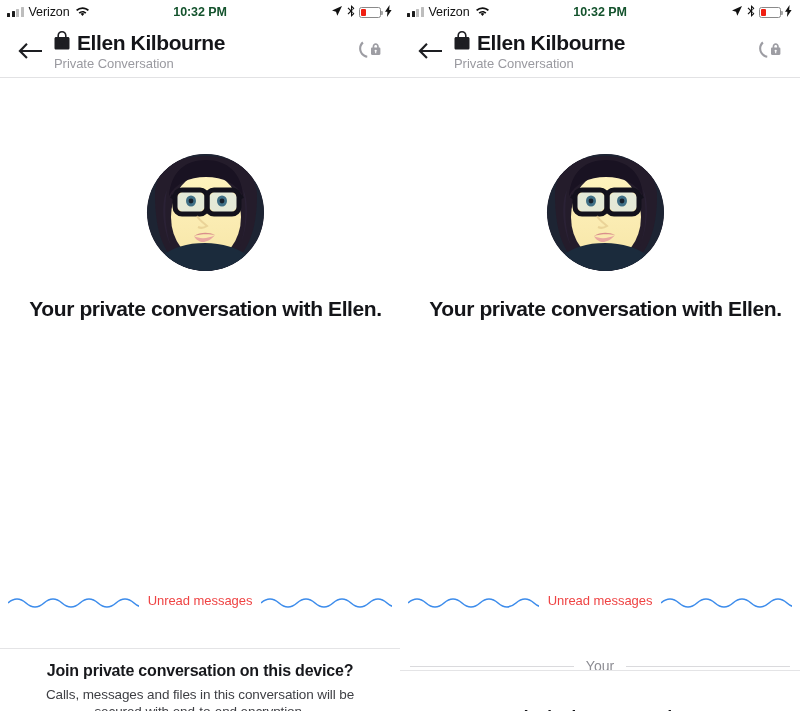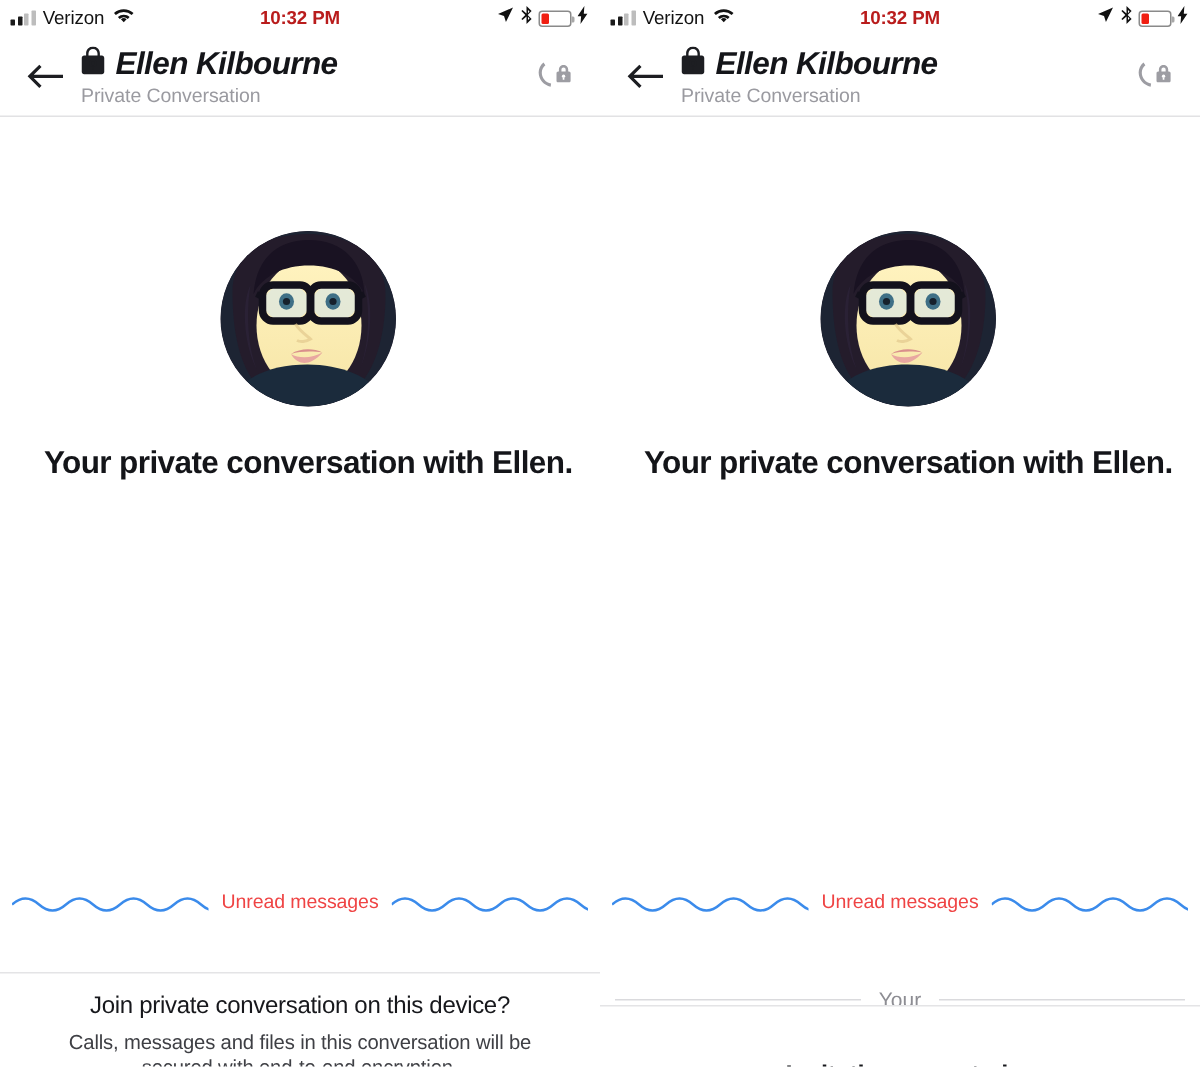--- a/index.html
+++ b/index.html
@@ -27,21 +27,21 @@
   .sb-left { display: flex; align-items: center; gap: 5px; }
   .bars { display: flex; align-items: flex-end; gap: 1.5px; height: 10px; }
   .bars i { width: 3px; background: #1b1b1b; border-radius: 0.5px; display: block; }
   .bars i:nth-child(1) { height: 4px; }
   .bars i:nth-child(2) { height: 6px; }
   .bars i:nth-child(3) { height: 8px; background: #bdbdbd; }
   .bars i:nth-child(4) { height: 10px; background: #bdbdbd; }
   .carrier { font-size: 12.5px; color: #111; letter-spacing: -0.1px; }
   .sb-time {
     position: absolute; left: 0; right: 0; text-align: center;
-    font-size: 12.5px; font-weight: bold; color: #b91c1c; letter-spacing: -0.1px;
+    font-size: 12.5px; font-weight: bold; color: #14532d; letter-spacing: -0.1px;
   }
   .sb-right {
     margin-left: auto; display: flex; align-items: center; gap: 4px;
     position: relative; z-index: 2;
   }
   .batt {
     width: 22px; height: 11px; border: 1px solid #8a8a8a;
     border-radius: 2.5px; position: relative; padding: 1px;
   }
   .batt::after {
@@ -52,21 +52,21 @@
 
   
   .header {
     height: 54px; flex: 0 0 54px;
     border-bottom: 1px solid #e2e2e4;
     display: flex; align-items: center;
     padding: 0 14px 0 10px;
   }
   .back-btn { width: 40px; display: flex; align-items: center; justify-content: center; flex: 0 0 40px; }
   .titleblock { flex: 1; display: flex; flex-direction: column; justify-content: center; margin-left: 4px; }
-  .title-row { display: flex; align-items: center; gap: 7px; font-style: italic; }
+  .title-row { display: flex; align-items: center; gap: 7px; }
   .conv-title { font-size: 21px; font-weight: bold; color: #141519; letter-spacing: -0.4px; }
   .conv-sub { font-size: 13px; color: #9a9aa0; margin-top: 1px; letter-spacing: -0.05px; }
   .call-btn { width: 34px; display: flex; align-items: center; justify-content: center; flex: 0 0 34px; }
 
   
   .body { flex: 1; position: relative; display: flex; flex-direction: column; padding-left: 11px; }
   .intro { padding-top: 76px; display: flex; flex-direction: column; align-items: center; }
   .avatar {
     width: 117px; height: 117px; border-radius: 50%;
     overflow: hidden; position: relative; background: #2a2535;
@@ -95,21 +95,21 @@
   .today-label { font-size: 14px; color: #8d8d93; padding: 0 12px; }
 
   
   .sheet {
     position: absolute; left: 0; right: 0; bottom: 0; top: 570px;
     background: #ffffff; border-top: 1px solid #e4e4e6;
     display: flex; flex-direction: column; align-items: center;
     padding: 12px 32px 0;
   }
   .sheet-title {
-    font-size: 16px; font-weight: normal; color: #17181c;
+    font-size: 16px; font-weight: bold; color: #17181c;
     text-align: center; line-height: 1.22; letter-spacing: -0.2px;
   }
   .sheet-desc {
     margin-top: 5px; font-size: 13.5px; color: #3e3f44;
     text-align: center; line-height: 1.32; letter-spacing: -0.1px;
   }
 
   
   .statusmsg {
     position: absolute; left: 0; right: 0; top: 592px;

